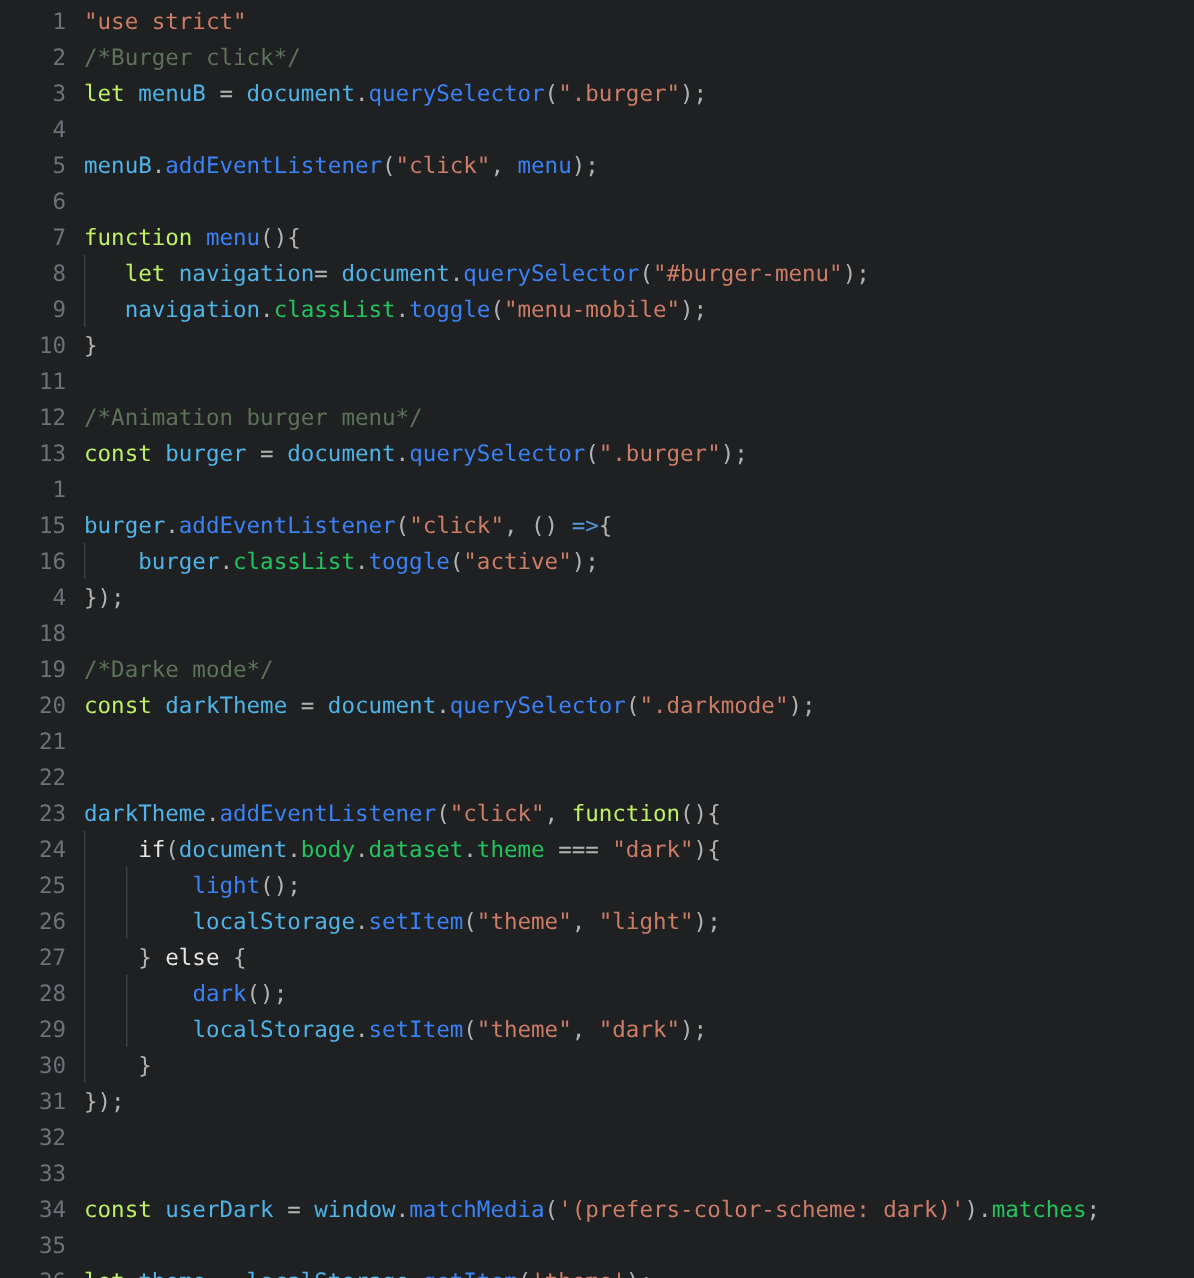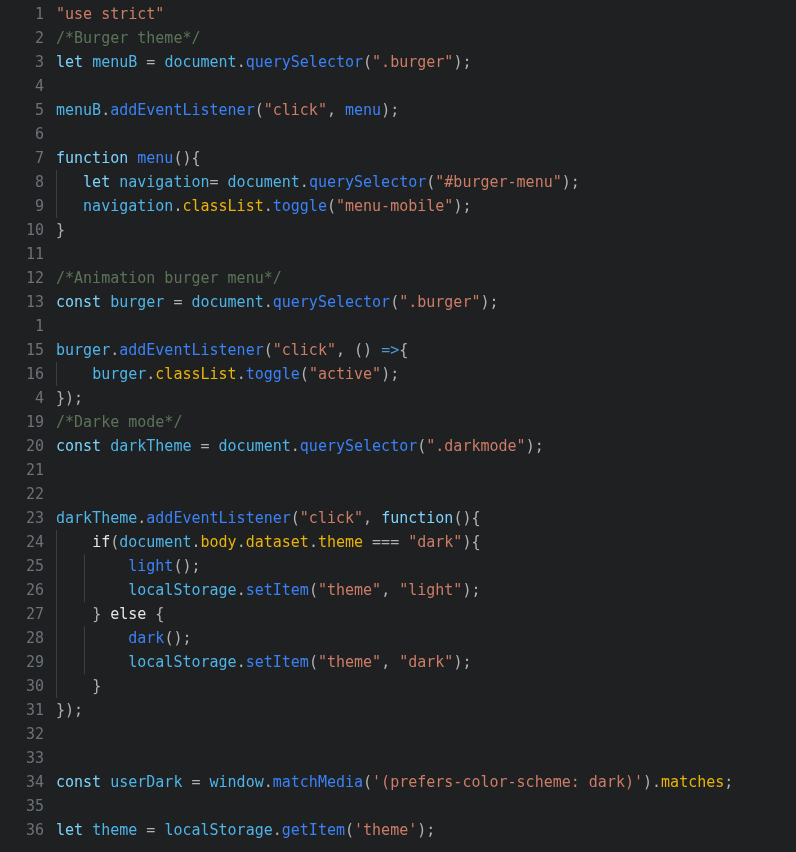--- a/index.html
+++ b/index.html
@@ -48,46 +48,46 @@
   .code .ig {
     position:absolute;
     top:0; bottom:0;
     width:1px;
     background:#3a3f42;
   }
   .ig1 { left:12px; }
   .ig2 { left:40px; }
 
   
-  .t-kw       { color:#7dd3fc; }   
+  .t-kw       { color:#bef264; }   
   .t-kwctl    { color:#e5e5e5; }   
   .t-var      { color:#4fb4e8; }   
   .t-obj      { color:#4fb4e8; }   
-  .t-prop     { color:#eab308;margin-top:26px; }   
+  .t-prop     { color:#22c55e;margin-top:26px; }   
   .t-fn       { color:#3b82f6; }   
   .t-str      { color:#cd7c66; }   
   .t-cmt      { color:#5d7359; }   
   .t-punct    { color:#b2b2b2; }   
   .t-op       { color:#b2b2b2; }   
   .t-arrow    { color:#4f97d7; }
   .t-plain    { color:#b2b2b2; }
 </style>
 </head>
 <body>
 
 <div id="editor">
 
   <div class="line">
     <span class="gutter">1</span>
     <span class="code"><span class="t-str">"use strict"</span></span>
   </div>
 
   <div class="line">
     <span class="gutter">2</span>
-    <span class="code"><span class="t-cmt">/*Burger theme*/</span></span>
+    <span class="code"><span class="t-cmt">/*Burger click*/</span></span>
   </div>
 
   <div class="line">
     <span class="gutter">3</span>
     <span class="code"><span class="t-kw">let</span><span class="t-plain"> </span><span class="t-var">menuB</span><span class="t-op"> = </span><span class="t-obj">document</span><span class="t-punct">.</span><span class="t-fn">querySelector</span><span class="t-punct">(</span><span class="t-str">".burger"</span><span class="t-punct">);</span></span>
   </div>
 
   <div class="line">
     <span class="gutter">4</span>
     <span class="code"></span>
@@ -151,20 +151,24 @@
   <div class="line">
     <span class="gutter">16</span>
     <span class="code"><span class="ig ig1"></span>    <span class="t-obj">burger</span><span class="t-punct">.</span><span class="t-prop">classList</span><span class="t-punct">.</span><span class="t-fn">toggle</span><span class="t-punct">(</span><span class="t-str">"active"</span><span class="t-punct">);</span></span>
   </div>
 
   <div class="line">
     <span class="gutter">4</span>
     <span class="code"><span class="t-punct">});</span></span>
   </div>
 
+  <div class="line">
+    <span class="gutter">18</span>
+    <span class="code"></span>
+  </div>
 
   <div class="line">
     <span class="gutter">19</span>
     <span class="code"><span class="t-cmt">/*Darke mode*/</span></span>
   </div>
 
   <div class="line">
     <span class="gutter">20</span>
     <span class="code"><span class="t-kw">const</span><span class="t-plain"> </span><span class="t-var">darkTheme</span><span class="t-op"> = </span><span class="t-obj">document</span><span class="t-punct">.</span><span class="t-fn">querySelector</span><span class="t-punct">(</span><span class="t-str">".darkmode"</span><span class="t-punct">);</span></span>
   </div>

